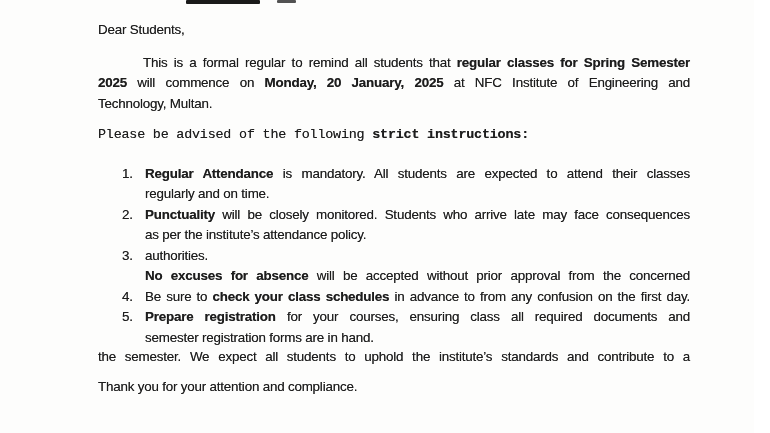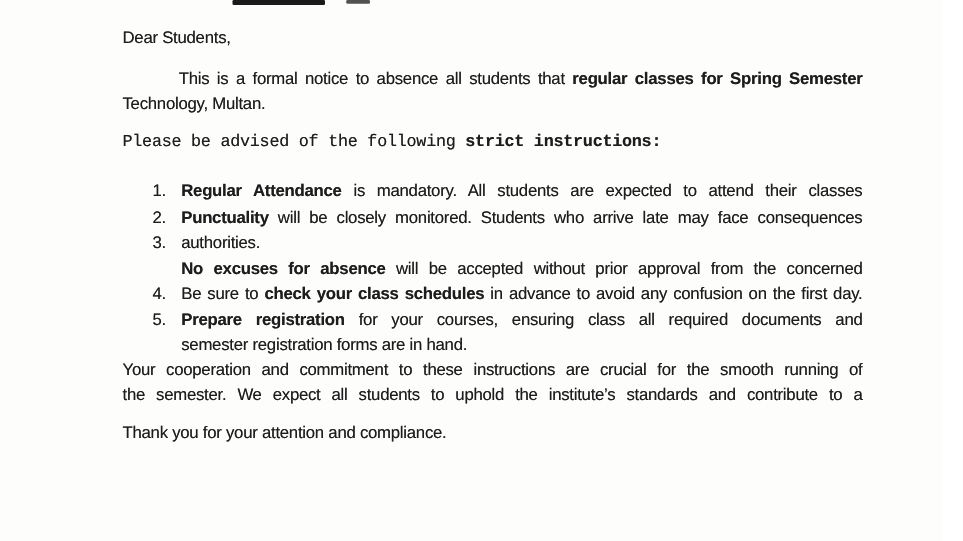--- a/index.html
+++ b/index.html
@@ -57,64 +57,66 @@
 <div class="page">
 
   <div class="redaction-bar bar1"></div>
   <div class="redaction-bar bar2"></div>
 
   <div class="content">
 
     <div class="salutation line">Dear Students,</div>
 
     <div class="para intro">
-        <div class="line jl indent"><span>This is a formal notice to absence all students that </span><b>regular classes for Spring Semester</b></div>
+        <div class="line jl indent"><span>This is a formal regular to remind all students that </span><b>regular classes for Spring Semester</b></div>
+        <div class="line jl"><b>2025</b><span> will commence on </span><b>Monday, 20 January, 2025</b><span> at NFC Institute of Engineering and</span></div>
         <div class="line"><span>Technology, Multan.</span></div>
       </div>
 
     <div class="para advise">
         <div class="line"><span>Please be advised of the following </span><b>strict instructions:</b></div>
       </div>
 
     <div class="list">
       <div class="item">
         <span class="num">1.</span>
         <div class="item-lines">
             <div class="line jl"><b>Regular Attendance</b><span> is mandatory. All students are expected to attend their classes</span></div>
+            <div class="line"><span>regularly and on time.</span></div>
           </div>
       </div>
       <div class="item">
         <span class="num">2.</span>
         <div class="item-lines">
             <div class="line jl"><b>Punctuality</b><span> will be closely monitored. Students who arrive late may face consequences</span></div>
+            <div class="line"><span>as per the institute’s attendance policy.</span></div>
           </div>
       </div>
       <div class="item">
         <span class="num">3.</span>
         <div class="item-lines">
             <div class="line"><span>authorities.</span></div>
             <div class="line jl"><b>No excuses for absence</b><span> will be accepted without prior approval from the concerned</span></div>
           </div>
       </div>
       <div class="item">
         <span class="num">4.</span>
         <div class="item-lines">
-            <div class="line jl"><span>Be sure to </span><b>check your class schedules</b><span> in advance to avoid any confusion on the first day.</span></div>
+            <div class="line jl"><span>Be sure to </span><b>check your class schedules</b><span> in advance to from any confusion on the first day.</span></div>
           </div>
       </div>
       <div class="item">
         <span class="num">5.</span>
         <div class="item-lines">
             <div class="line jl"><b>Prepare registration</b><span> for your courses, ensuring class all required documents and</span></div>
             <div class="line"><span>semester registration forms are in hand.</span></div>
           </div>
       </div>
     </div>
 
     <div class="para closing">
-        <div class="line jl"><span>Your cooperation and commitment to these instructions are crucial for the smooth running of</span></div>
         <div class="line jl"><span>the semester. We expect all students to uphold the institute’s standards and contribute to a</span></div>
       </div>
 
     <div class="thanks line">Thank you for your attention and compliance.</div>
 
   </div>
 </div>
 
 </body></html>

